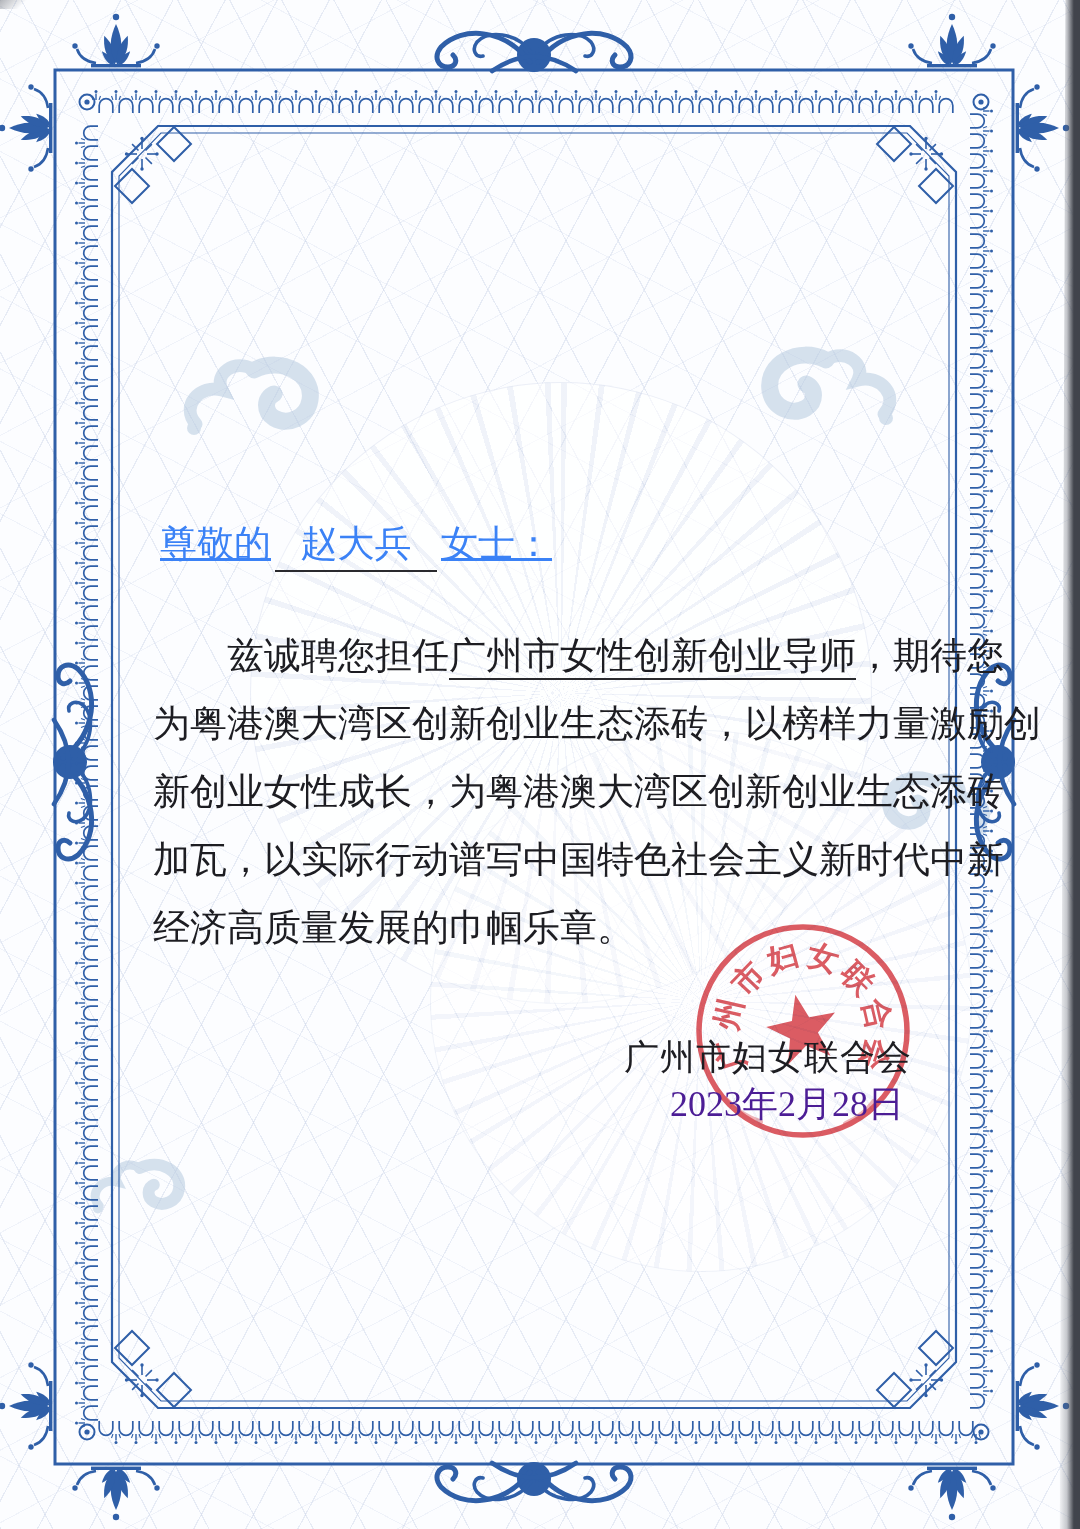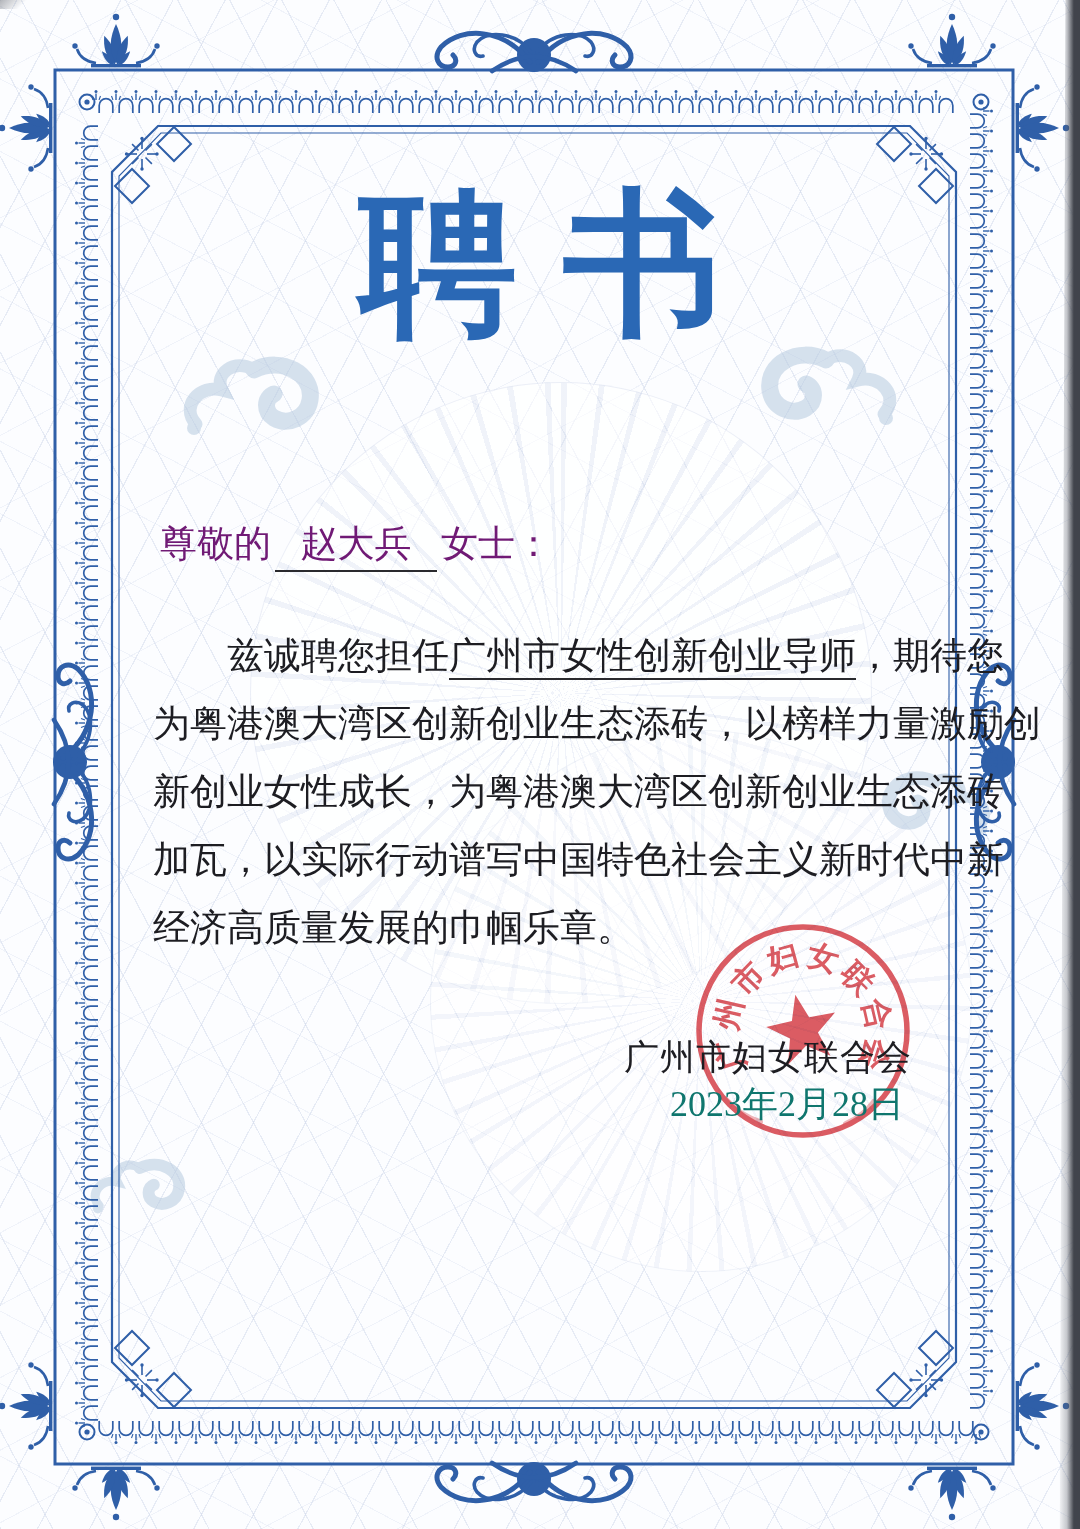--- a/index.html
+++ b/index.html
@@ -27,39 +27,39 @@
   .rosette.r1{left:250px;top:382px;width:620px;height:620px;}
   .rosette.r2{left:430px;top:730px;width:540px;height:540px;opacity:.45;}
   svg.layer{position:absolute;left:0;top:0;}
   
   .title{
     position:absolute;left:0;right:0;top:178px;text-align:center;
     font-size:158px;line-height:1.1;color:#2a68b5;
     letter-spacing:46px;padding-left:46px;font-weight:bold;
   }
   .salutation{
-    position:absolute;left:160px;top:520px;font-size:37px;color:#701a75;line-height:48px;white-space:nowrap;
+    position:absolute;left:160px;top:520px;font-size:37px;color:#3b82f6;line-height:48px;white-space:nowrap;text-decoration:underline;
   }
   .salutation .name{
     display:inline-block;min-width:150px;text-align:center;
     border-bottom:2.5px solid #2a2a2e;padding:0 6px 2px 6px;margin:0 4px;
   }
   .bodytext{
     position:absolute;left:153px;top:622px;width:766px;
     font-size:37px;color:#1d1d22;
   }
   .bodytext .ln{height:68px;line-height:68px;text-align:justify;text-align-last:justify;white-space:nowrap;}
   .bodytext .ln.short{text-align:center;text-align-last:left;}
   .bodytext .ln.indent{text-indent:74px;}
   .bodytext .u{border-bottom:2.5px solid #2a2a2e;padding-bottom:2px;}
   .signature{
     position:absolute;right:168px;top:998px;font-size:35px;color:#1d1d22;white-space:nowrap;letter-spacing:1px;margin-top:36px;
   }
   .dateline{
-    position:absolute;right:176px;top:1080px;font-size:36px;color:#0f766e;white-space:nowrap;
+    position:absolute;right:176px;top:1080px;font-size:36px;color:#4c1d95;white-space:nowrap;
   }
   #seal-svg{mix-blend-mode:multiply;opacity:.9;}
   
   .scan-edge{
     position:absolute;top:0;right:0;width:22px;height:100%;
     background:linear-gradient(to right, rgba(90,95,105,0) 0, rgba(96,100,110,.35) 40%, #41444c 72%);
     clip-path:polygon(34% 0,100% 0,100% 100%,8% 100%);
   }
   .scan-corner{
     position:absolute;top:0;left:0;width:30px;height:9px;opacity:.45;
@@ -388,21 +388,20 @@
       <text x="728.9" y="1014.1" transform="rotate(-77.14285714285714 728.9 1014.1)" fill="#d84a52" font-size="31" font-weight="bold" text-anchor="middle" dominant-baseline="central" font-family="&quot;Liberation Serif&quot;,serif">州</text>
       <text x="748.1" y="978.5" transform="rotate(-46.285714285714285 748.1 978.5)" fill="#d84a52" font-size="31" font-weight="bold" text-anchor="middle" dominant-baseline="central" font-family="&quot;Liberation Serif&quot;,serif">市</text>
       <text x="782.8" y="957.7" transform="rotate(-15.42857142857143 782.8 957.7)" fill="#d84a52" font-size="31" font-weight="bold" text-anchor="middle" dominant-baseline="central" font-family="&quot;Liberation Serif&quot;,serif">妇</text>
       <text x="823.2" y="957.7" transform="rotate(15.42857142857143 823.2 957.7)" fill="#d84a52" font-size="31" font-weight="bold" text-anchor="middle" dominant-baseline="central" font-family="&quot;Liberation Serif&quot;,serif">女</text>
       <text x="857.9" y="978.5" transform="rotate(46.28571428571428 857.9 978.5)" fill="#d84a52" font-size="31" font-weight="bold" text-anchor="middle" dominant-baseline="central" font-family="&quot;Liberation Serif&quot;,serif">联</text>
       <text x="877.1" y="1014.1" transform="rotate(77.14285714285714 877.1 1014.1)" fill="#d84a52" font-size="31" font-weight="bold" text-anchor="middle" dominant-baseline="central" font-family="&quot;Liberation Serif&quot;,serif">合</text>
       <text x="875.3" y="1054.5" transform="rotate(108 875.3 1054.5)" fill="#d84a52" font-size="31" font-weight="bold" text-anchor="middle" dominant-baseline="central" font-family="&quot;Liberation Serif&quot;,serif">会</text>
       <path d="M726,1100 q14,16 34,22 M846,1124 q18,-8 28,-22" fill="none" stroke="#d84a52" stroke-width="6" opacity="0.45" stroke-linecap="round"></path>
     </svg>
 
-  <div class="title">聘书</div>
 
   <div class="salutation"><span>尊敬的</span><span class="name">赵大兵</span><span>女士：</span></div>
 
   <div class="bodytext">
     <div class="ln indent"><span>兹诚聘您担任</span><span class="u">广州市女性创新创业导师</span><span>，期待您</span></div>
     <div class="ln">为粤港澳大湾区创新创业生态添砖，以榜样力量激励创</div>
     <div class="ln">新创业女性成长，为粤港澳大湾区创新创业生态添砖</div>
     <div class="ln">加瓦，以实际行动谱写中国特色社会主义新时代中新</div>
     <div class="ln short">经济高质量发展的巾帼乐章。</div>
   </div>

